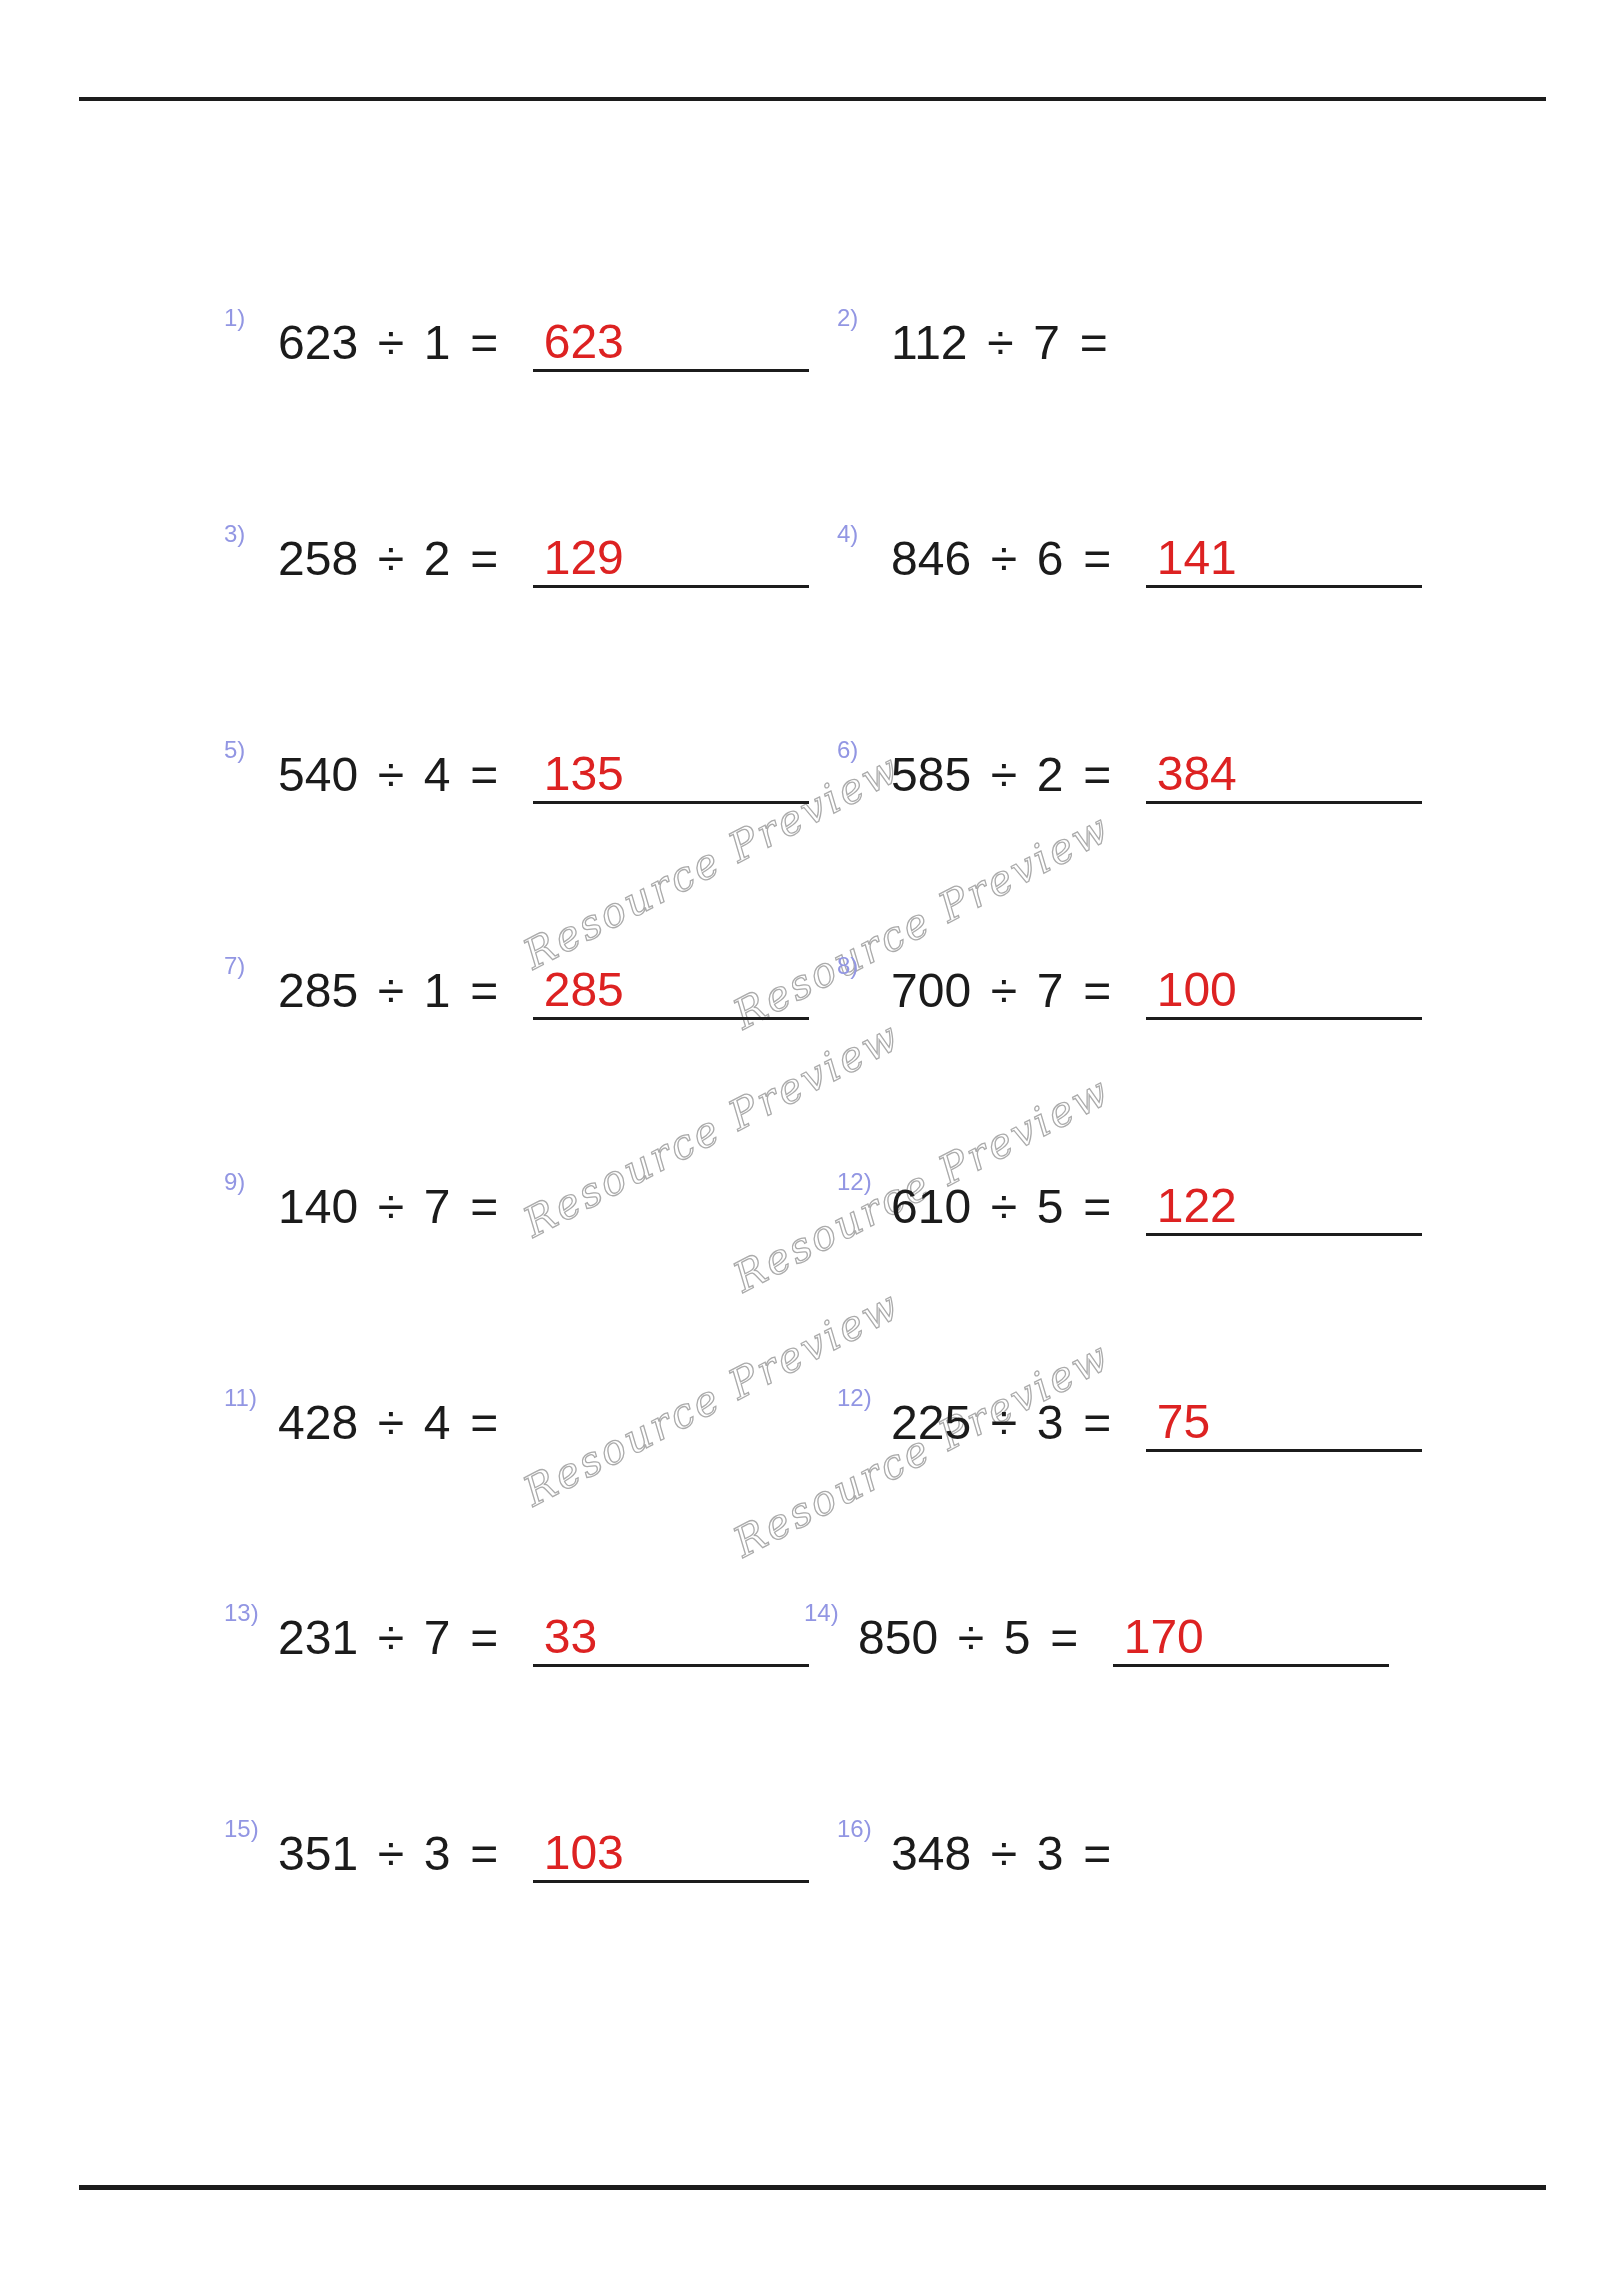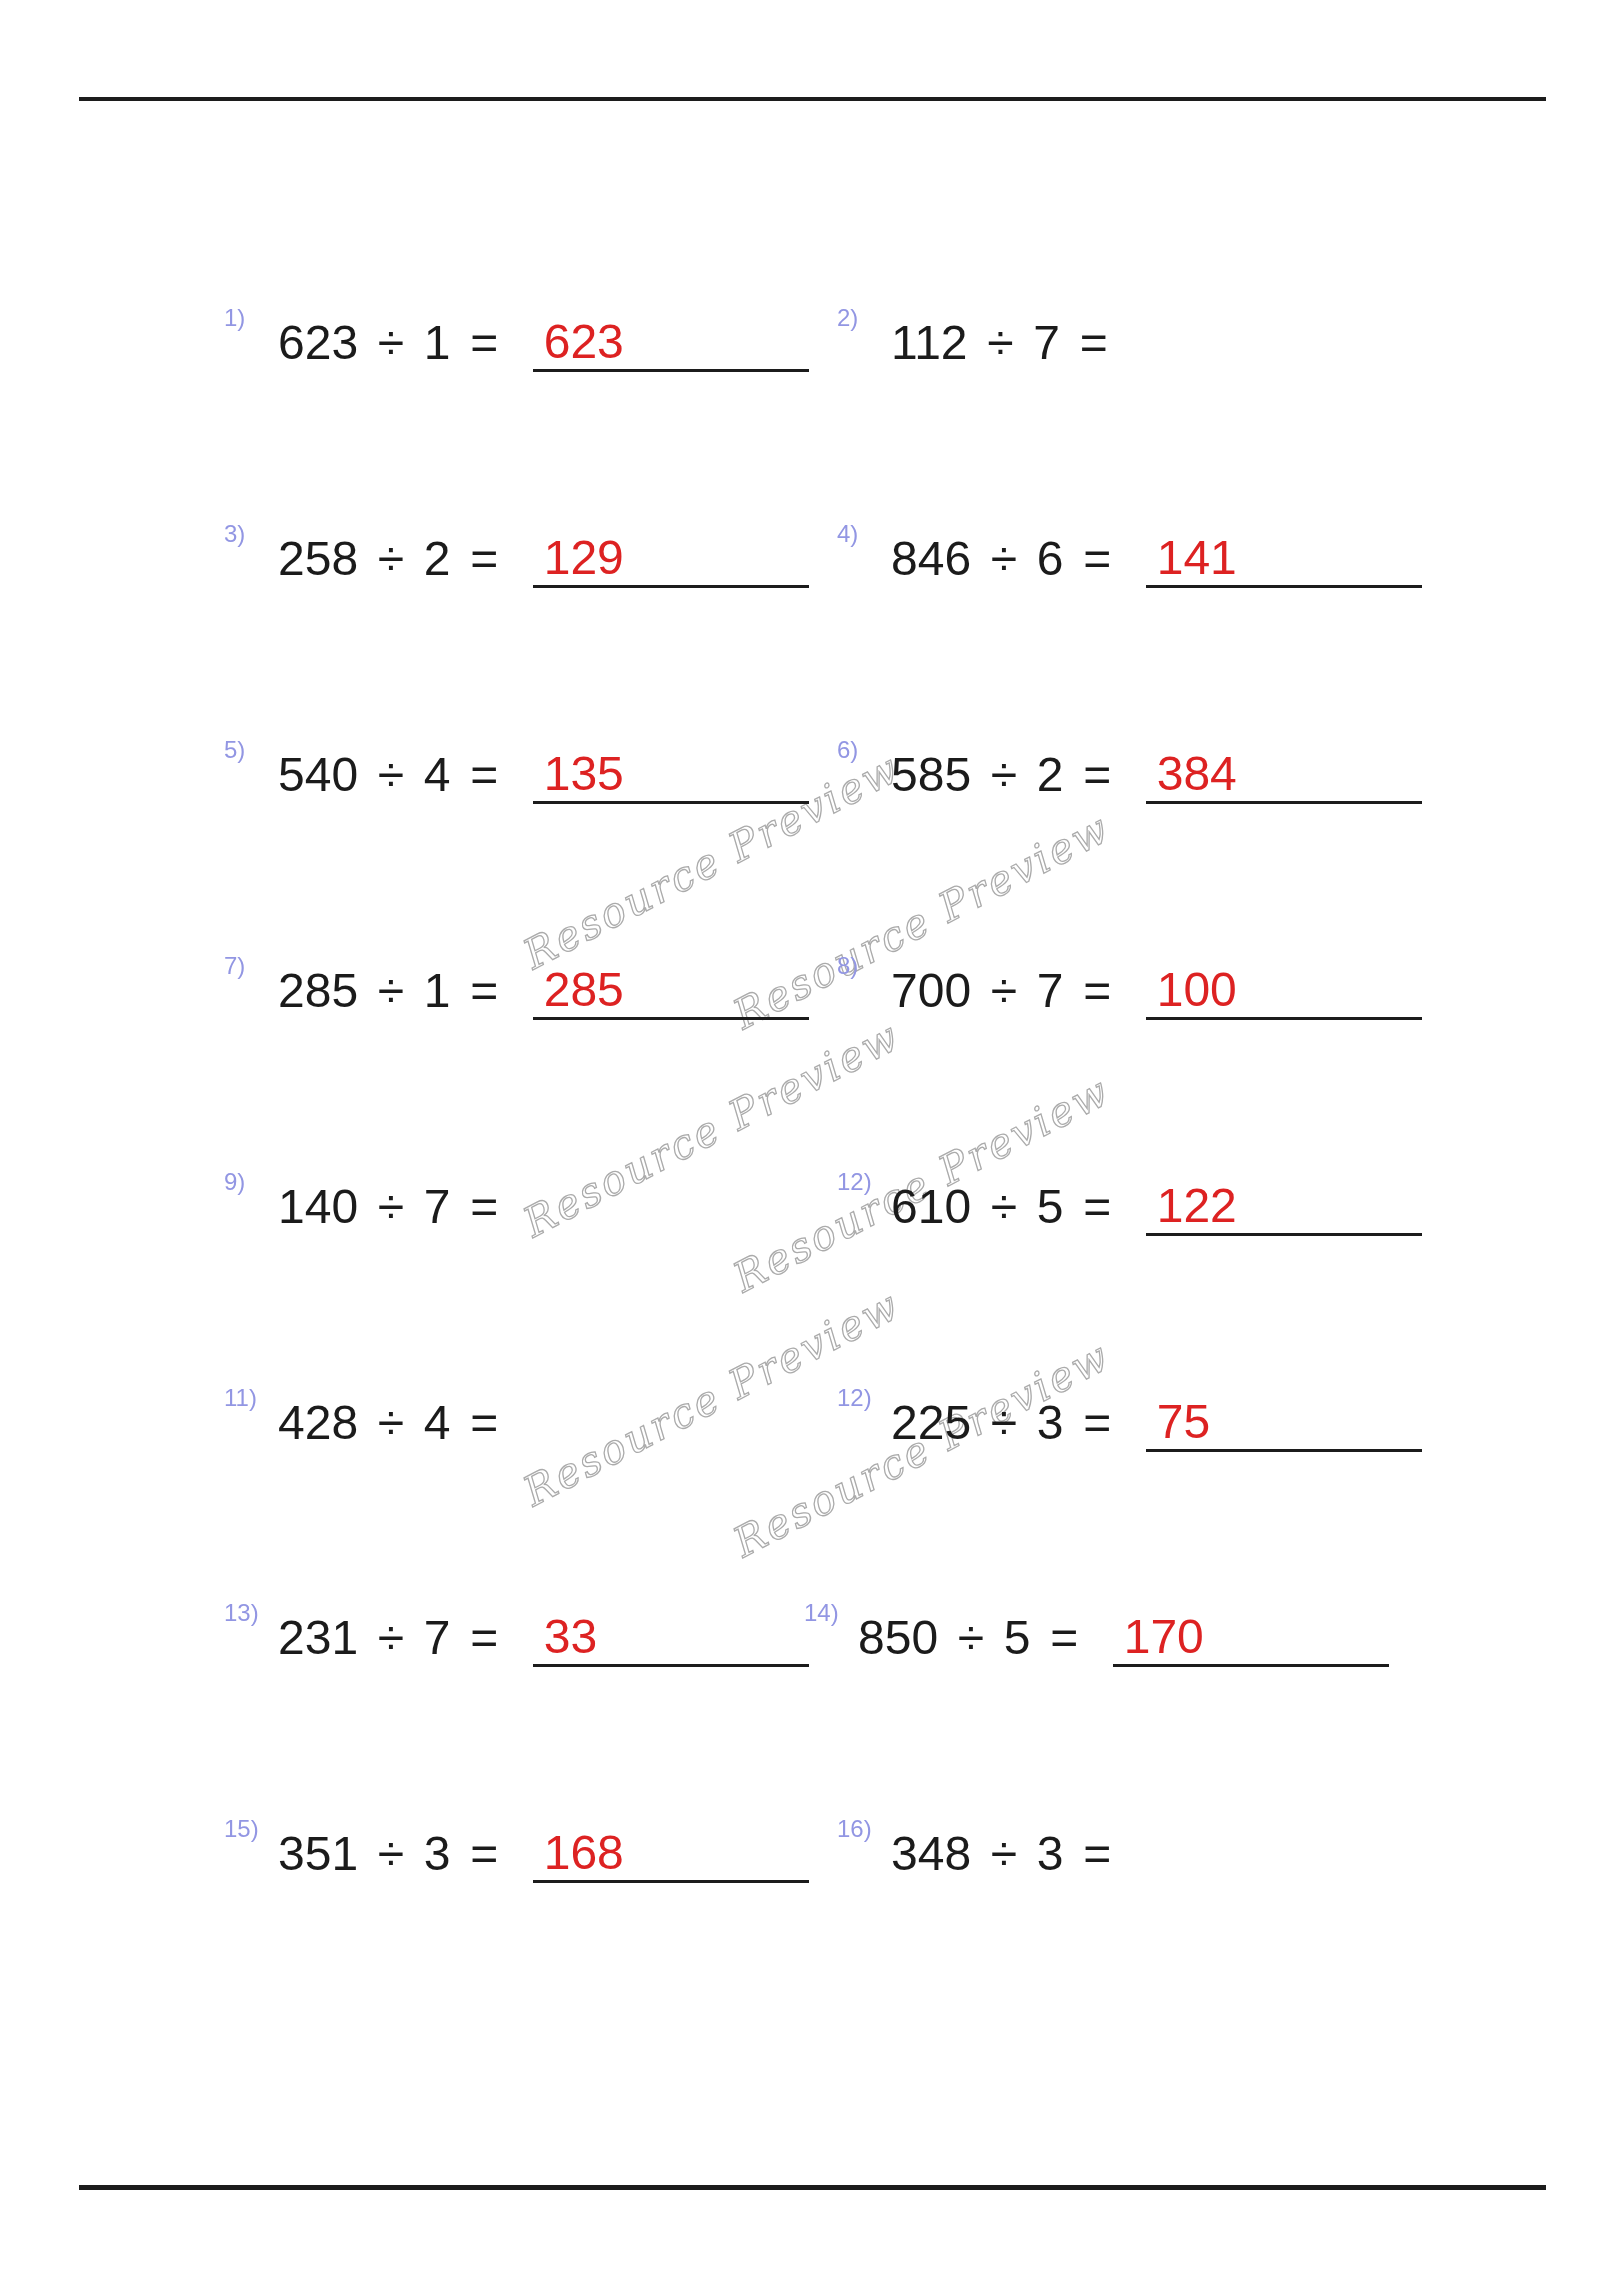--- a/index.html
+++ b/index.html
@@ -269,21 +269,21 @@
 
   <div class="problem" style="left:224px;top:1824px">
     <span class="plabel">15)</span>
     <span class="expr">
       <span>351</span>
       <span>÷</span>
       <span>3</span>
       <span>=</span>
     </span>
     <span class="blank">
-      <span class="ans">168</span>
+      <span class="ans">103</span>
     </span>
   </div>
 
   <div class="problem" style="left:837px;top:1824px">
     <span class="plabel">16)</span>
     <span class="expr">
       <span>348</span>
       <span>÷</span>
       <span>3</span>
       <span>=</span>

